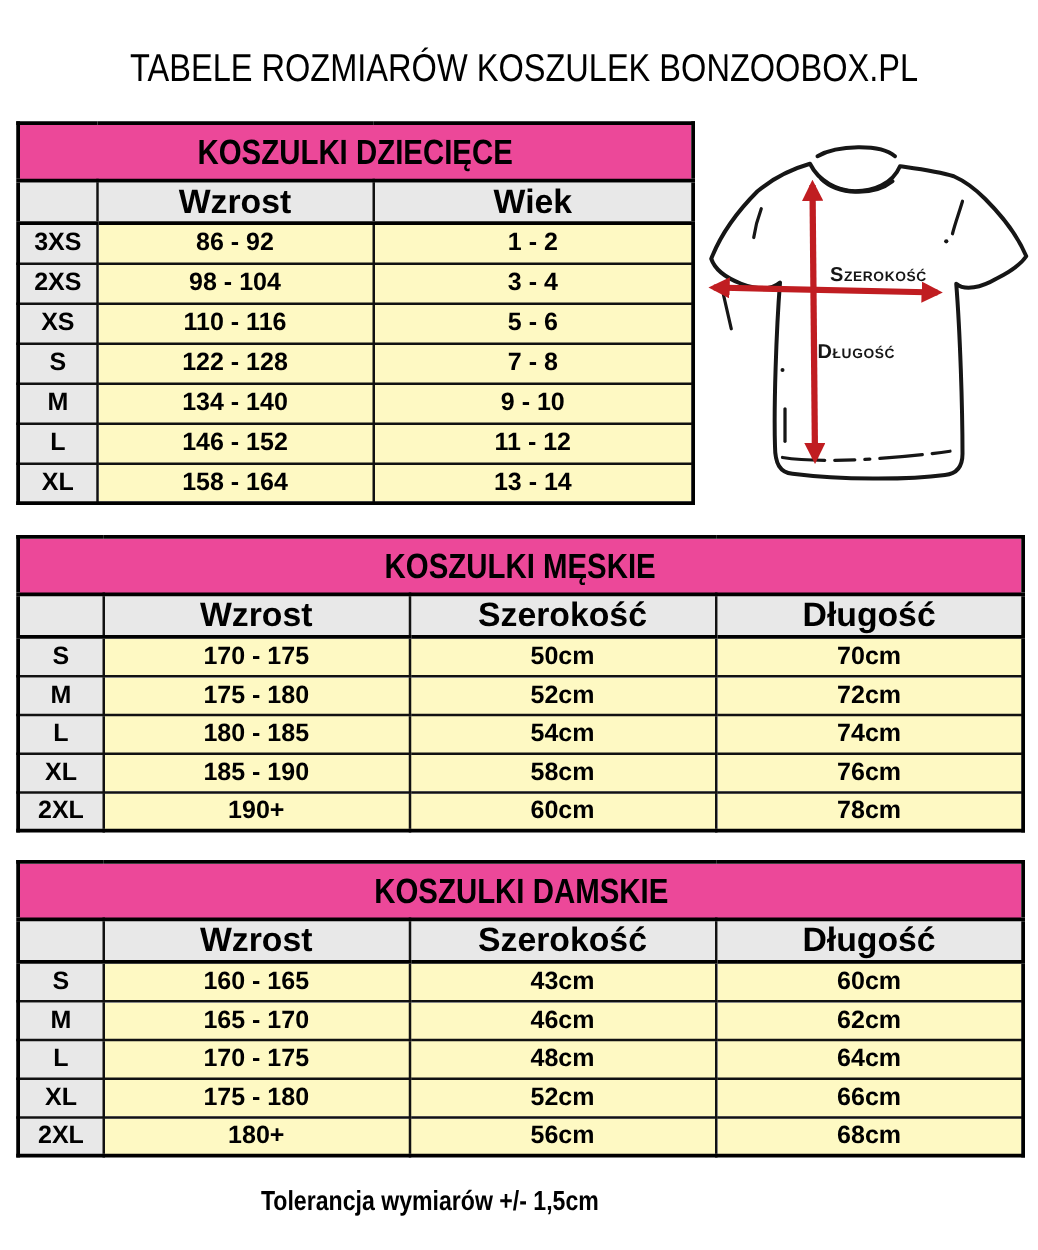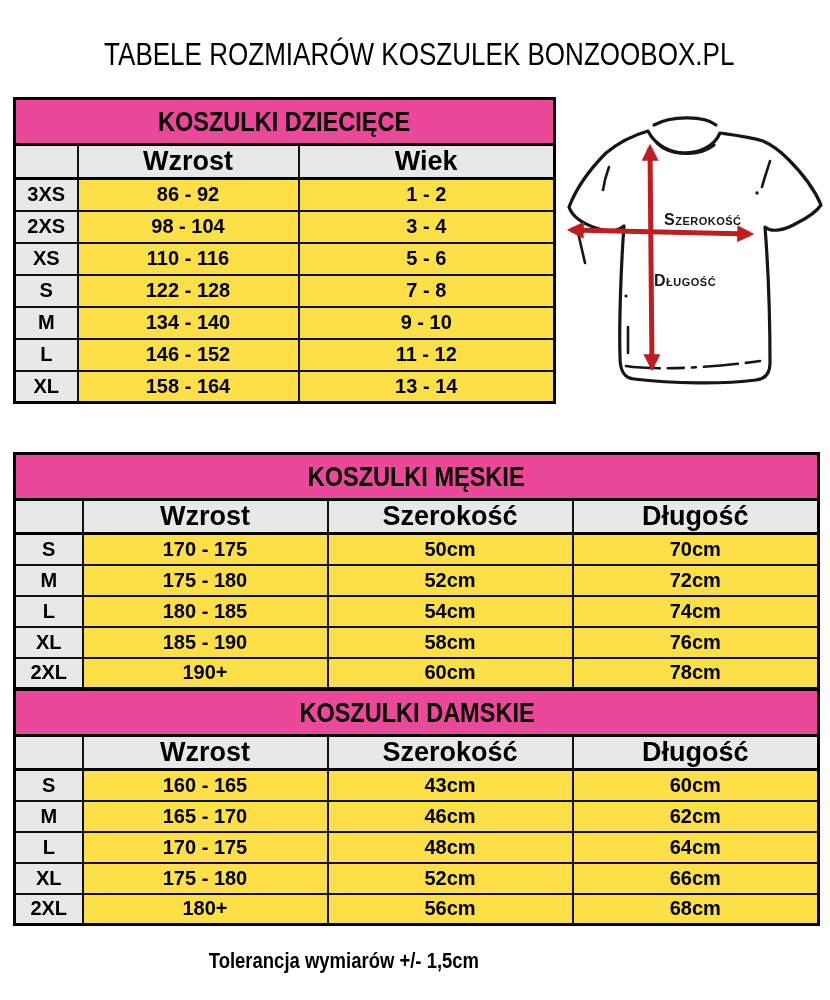--- a/index.html
+++ b/index.html
@@ -47,26 +47,26 @@
     background: #e8e8e8;
     height: 32px;
     font-size: 27px; font-weight: 700;
     border-bottom: 3px solid #000 !important;
   }
   td.size-cell {
     background: #e8e8e8;
     font-size: 20px; font-weight: 700; margin-left: 31px;
   }
   td.val-cell {
-    background: #fde047;
+    background: #fef9c3;
     font-size: 20px; font-weight: 700;
     height: 32px;
   }
   .kids-table  { left: 13px; top: 97px;  width: 540px; }
-  .men-table   { left: 13px; top: 452px; width: 804px; }
+  .men-table   { left: 13px; top: 428px; width: 804px; }
   .women-table { left: 13px; top: 688px; width: 804px; }
   .men-table td.val-cell, .women-table td.val-cell { height: 31px; text-align: center; }
   .tshirt { position: absolute; left: 558px; top: 95px; }
   .sketch-label {
     font-family: "Liberation Sans", "DejaVu Sans", sans-serif;
     font-variant: small-caps;
     font-weight: 600;
     font-size: 16px;
     letter-spacing: 0.5px;
     fill: #161616;

